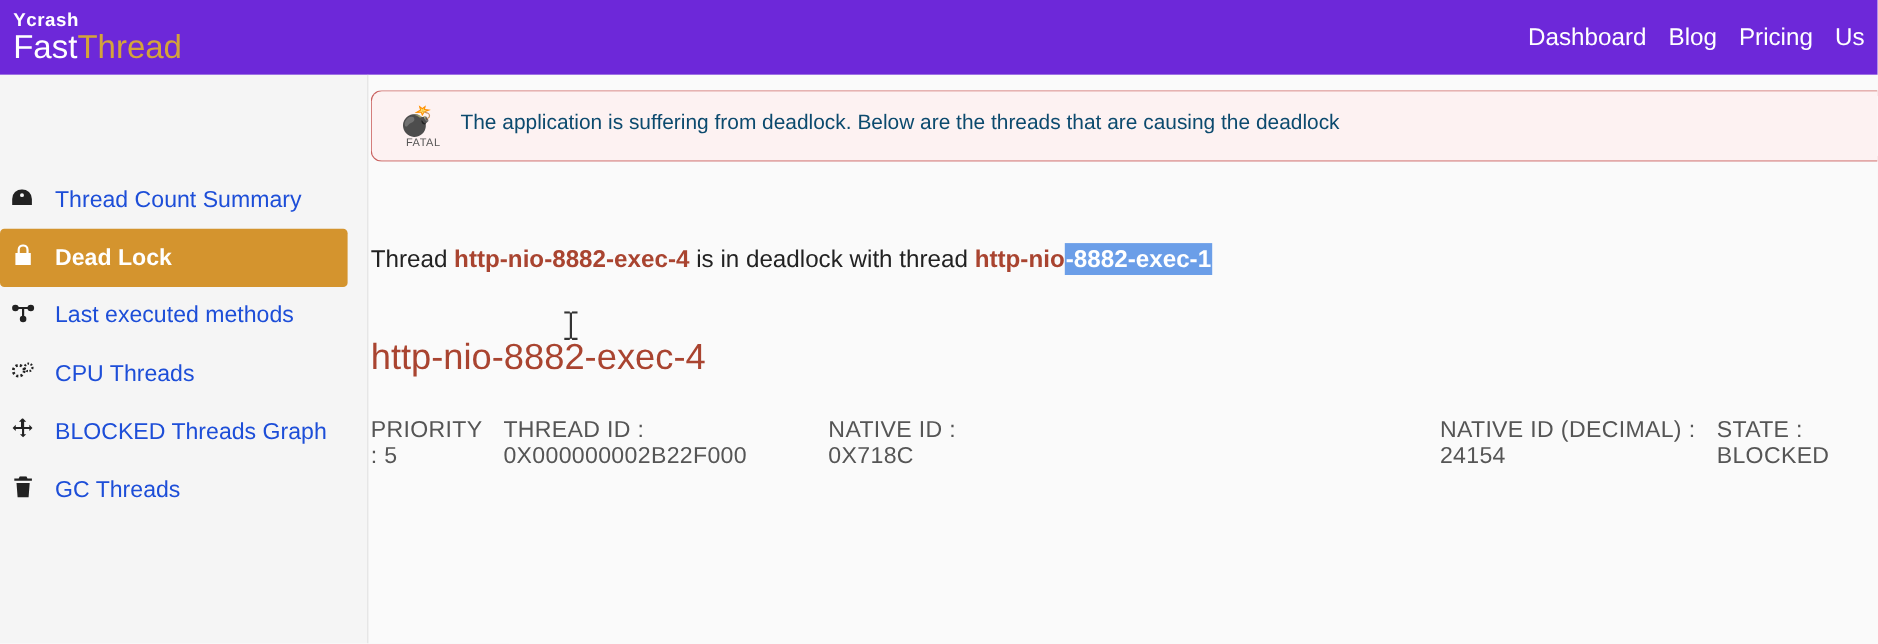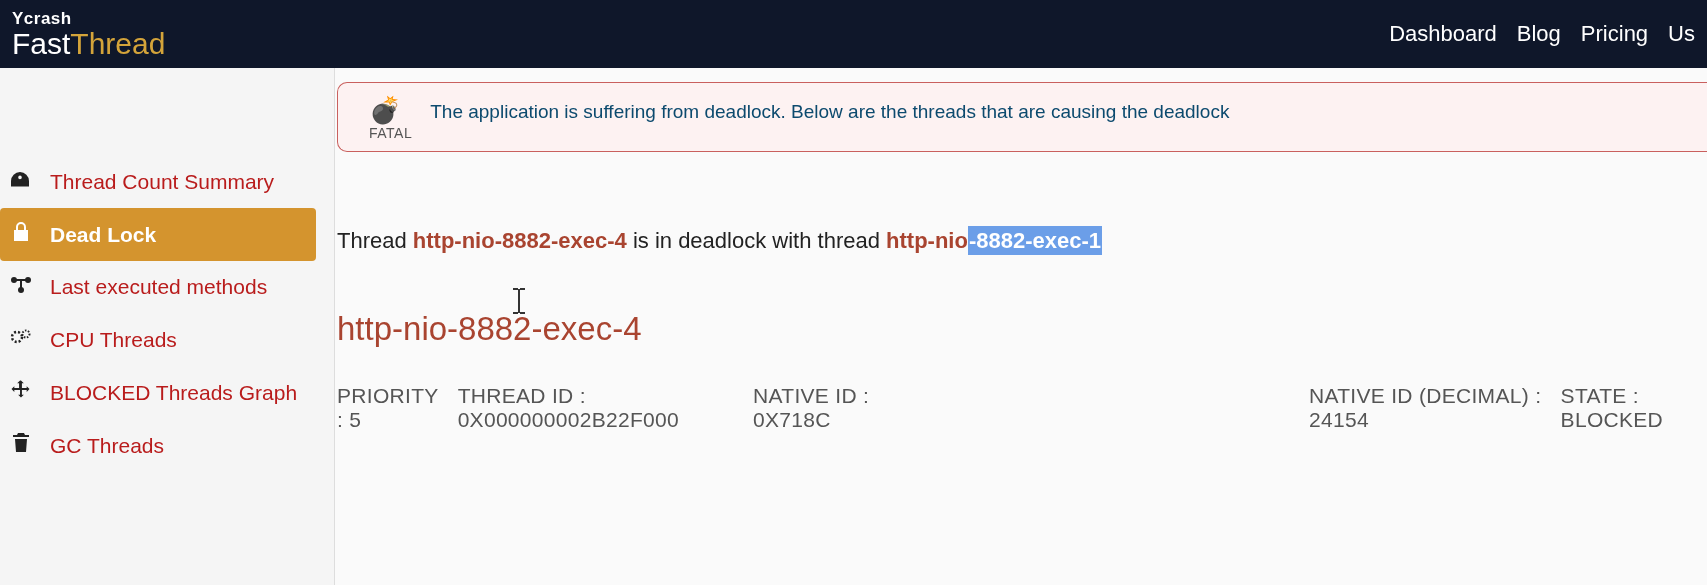--- a/index.html
+++ b/index.html
@@ -8,21 +8,21 @@
       box-sizing: border-box;
     }
     body {
       font-family: -apple-system, BlinkMacSystemFont, "Segoe UI", Helvetica, Arial, sans-serif;
       background: #f5f5f5;
       width: 1707px;
       height: 585px;
       overflow: hidden;
     }
     .header {
-      background: #0f172a;
+      background: #6d28d9;
       color: #fff;
       height: 68px;
       display: flex;
       align-items: center;
       justify-content: space-between;
       padding: 0 12px;
     }
     .logo-block {
       display: flex;
       flex-direction: column;
@@ -68,21 +68,21 @@
       border-right: 1px solid #ddd;
       padding-top: 88px;
       flex-shrink: 0;
     }
     .side-item {
       display: flex;
       align-items: center;
       gap: 18px;
       padding: 14px 10px 14px 10px;
       font-size: 21px;
-      color: #b91c1c;
+      color: #1d4ed8;
       cursor: pointer;
       margin-right: 18px;
     }
     .side-item.active {
       background: #d4942e;
       color: #fff;
       font-weight: 700;
       border-radius: 4px;
     }
     .side-icon {
@@ -113,21 +113,21 @@
       display: flex;
       flex-direction: column;
       align-items: center;
       gap: 2px;
     }
     .bomb {
       font-size: 26px;
       line-height: 1;
     }
     .fatal-label {
-      font-size: 14px;
+      font-size: 10px;
       color: #555;
       letter-spacing: 0.5px;
       padding-left: 11px;
     }
     .alert-text {
       font-size: 19px;
       color: #0c4a6e;
       padding-top: 4px;
     }
     .deadlock-sentence {

